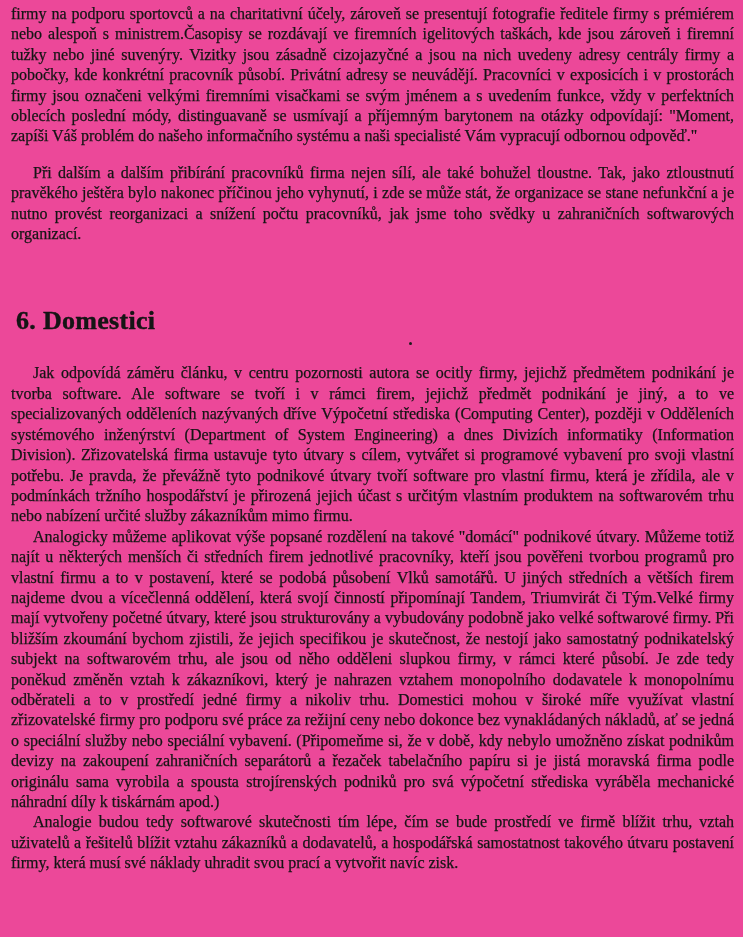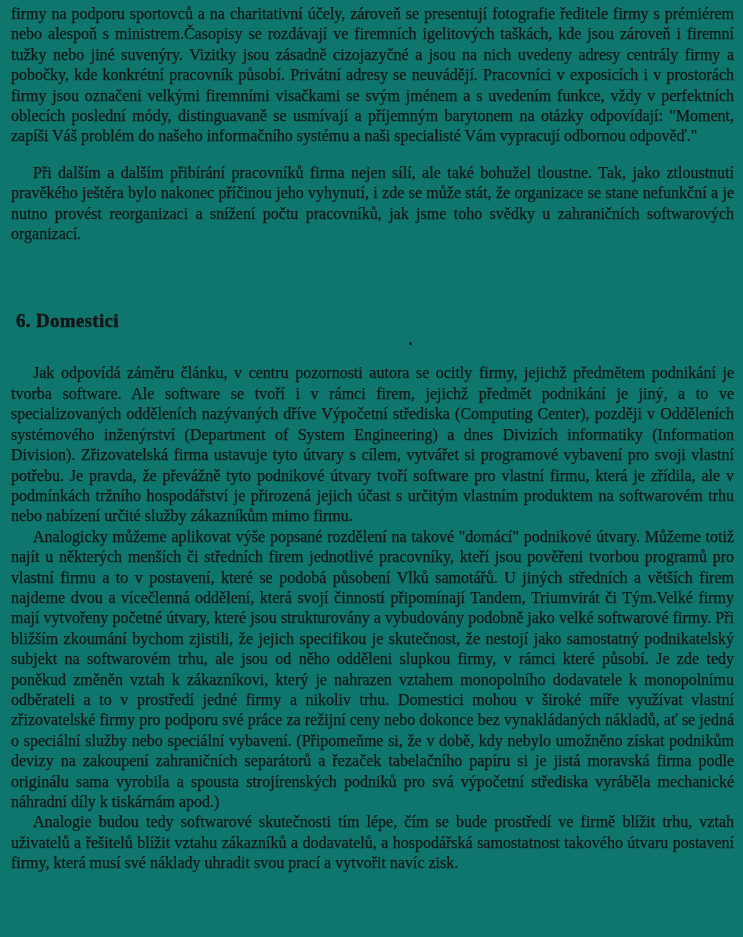--- a/index.html
+++ b/index.html
@@ -6,42 +6,42 @@
     margin: 0;
     padding: 0;
     background: #fbfbf9;
   }
   .page {
     position: relative;
     width: 743px;
     height: 937px;
     box-sizing: border-box;
     padding: 4px 9px 0 11px;
-    background: #0f766e;
+    background: #ec4899;
     overflow: hidden;
     font-family: "Liberation Serif", "DejaVu Serif", serif;
     font-size: 16px;
     line-height: 20.4px;
     color: #151515;
     text-align: justify;
     -webkit-text-stroke: 0.25px #151515;
   }
   p.para {
     margin: 0;
     text-indent: 22px;
   }
   p.para.no-indent {
     text-indent: 0;
   }
   p.para.gap-after {
     margin-bottom: 16px;
   }
   h2.section-heading {
     margin: 64px 0 29px 5px;
-    font-size: 19px;
+    font-size: 26px;
     line-height: 26px;
     font-weight: 700;
     text-align: left;
     letter-spacing: 0.3px;
     -webkit-text-stroke: 0.4px #111;
   }
   .scan-speck {
     position: absolute;
     left: 409px;
     top: 342px;

